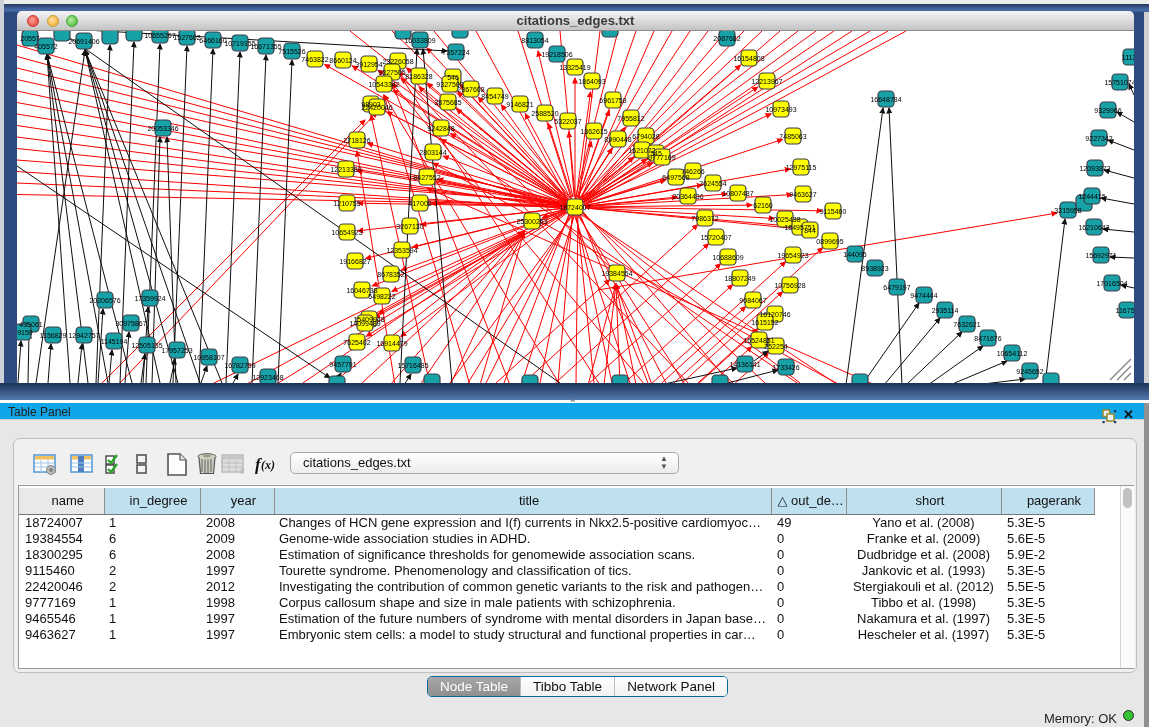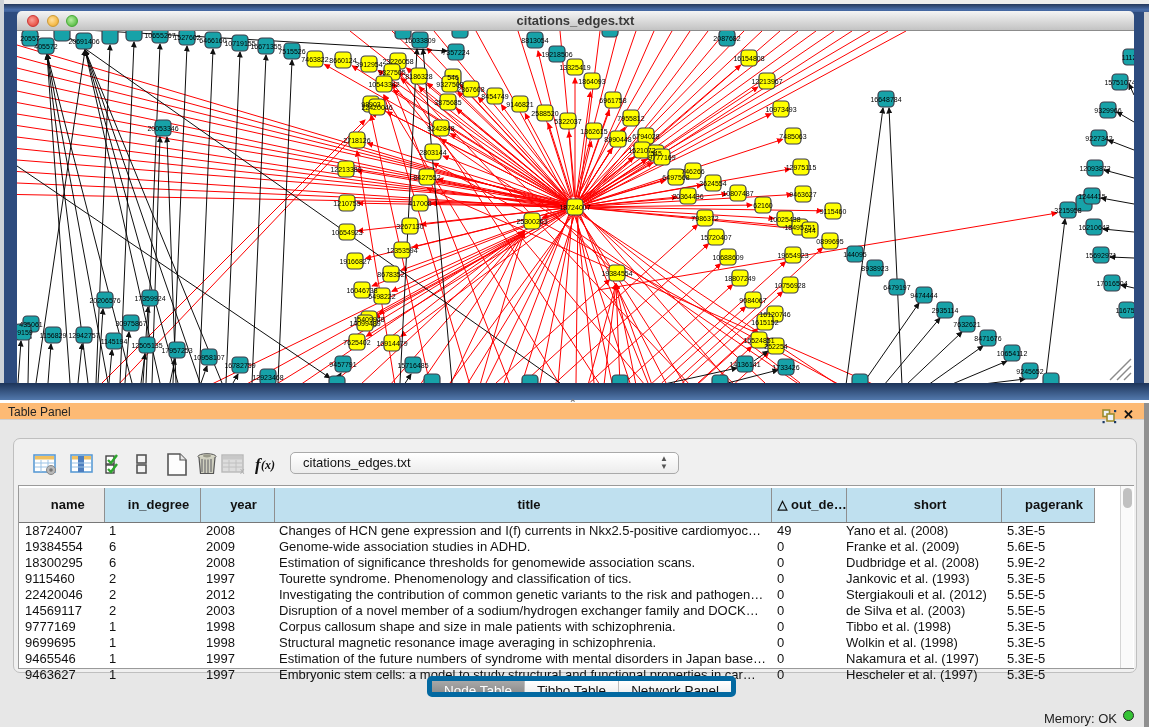--- a/index.html
+++ b/index.html
@@ -17,45 +17,45 @@
 .tl{top:4px;width:12px;height:12px;border-radius:50%}
 #tlr{left:10px;background:radial-gradient(circle at 4px 4px,#f9a098,#ec5f52 60%,#d33e30);border:.5px solid #c33}
 #tly{left:30px;background:radial-gradient(circle at 4px 4px,#ffe0a0,#f6bd4e 60%,#dd9d2f);border:.5px solid #c93}
 #tlg{left:49px;background:radial-gradient(circle at 4px 4px,#b6eda2,#6cc858 60%,#48a33a);border:.5px solid #4a3}
 #canvas{left:0;top:20px;width:1117px;height:352px;background:#fff;overflow:hidden}
 svg line.r{stroke:#fe0000;stroke-width:1}
 svg line.b{stroke:#000;stroke-width:0.95}
 svg text.nl{font-size:7px;fill:#000;text-anchor:middle;font-family:"Liberation Sans",sans-serif}
 
 #tpanel{left:0;top:403px;width:1149px;height:324px;background:#e7e7e7}
-#tphead{left:0;top:0;width:1149px;height:17px;background:#fdba74;border-bottom:1px solid #d0d0d0}
+#tphead{left:0;top:0;width:1149px;height:17px;background:#0ea5e9;border-bottom:1px solid #d0d0d0}
 #tphead .t{left:8px;top:2px;font-size:12px;color:#222}
 #fbtn{left:1102px;top:6px;width:15px;height:15px}
 #xbtn{left:1123px;top:4px;font-size:13px;font-weight:700;color:#111}
 #inner{left:13px;top:35px;width:1124px;height:235px;background:#f0f0f0;border:1px solid #bfbfbf;border-radius:7px}
 
 .ic{top:13px}
 #drop{left:276px;top:13px;width:389px;height:22px;border:1px solid #a9a9a9;border-radius:5px;
  background:linear-gradient(#ffffff,#ececec);font-size:13px;color:#111;line-height:20px;padding-left:12px}
 #drop .ar{position:absolute;right:10px;top:2px;color:#555;font-size:8px;line-height:8px;text-align:center}
 
 #tbl{left:4px;top:46px;width:1116px;height:184px;background:#fff;border:1px solid #9a9a9a;border-right:none}
 table{border-collapse:collapse;table-layout:fixed;width:1075px;font-size:13px;color:#111;margin-top:2px}
-th{height:34px;font-weight:700;border-right:1px solid #8f8f8f;border-bottom:1px solid #777;
+th{height:26px;font-weight:400;border-right:1px solid #8f8f8f;border-bottom:1px solid #777;
  background:#bfe0ef;overflow:hidden;white-space:nowrap;text-indent:13px}
 th.c5{text-align:left;text-indent:0;padding-left:6px}
 th.g{background:#e9e9e9}
 td{height:16px;overflow:hidden;white-space:nowrap;padding:0}
 .c1{width:85px}.c2{width:96px}.c3{width:74px}.c4{width:497px}.c5{width:75px}.c6{width:155px}.c7{width:93px}
 td.c1{padding-left:6px}td.c2{padding-left:5px}td.c3{padding-left:6px}td.c4{padding-left:5px}
-td.c5{padding-left:6px}td.c6{}td.c7{padding-left:6px}
+td.c5{padding-left:6px}td.c6{text-align:center}td.c7{padding-left:6px}
 #vsb{left:1106px;top:47px;width:13px;height:182px;background:#fafafa;border-left:1px solid #d5d5d5}
 #vsb .th{position:absolute;left:2px;top:2px;width:9px;height:20px;border-radius:5px;background:#c1c1c1}
 
-#tabs{left:427px;top:273px;height:21px;border:5px solid #0369a1;border-radius:5px;overflow:hidden;
+#tabs{left:427px;top:273px;height:21px;border:1px solid #0369a1;border-radius:5px;overflow:hidden;
  background:#fff;display:flex}
 .tab{font-size:13.5px;color:#111;line-height:20px;padding:0 12px;background:linear-gradient(#ffffff,#f1f1f1)}
 .tab.sel{background:linear-gradient(#a8a8a8,#8f8f8f);color:#fff}
 .tab+.tab{border-left:1px solid #bdbdbd}
 #mem{right:32px;top:308px;font-size:13px;color:#222}
 #memdot{right:15px;top:307px;width:11px;height:11px;border-radius:50%;background:#35c335;border:1px solid #2a2a2a}
 #rstrip2{right:0;top:403px;width:5px;height:324px;background:#909090}
 #botband{left:0;top:383px;width:1149px;height:17px;background:linear-gradient(#1d3459,#5278ac)}
 #botline{left:0;top:400px;width:1149px;height:3px;background:#fdfdfd}
 #chev{left:569px;top:398px;width:12px;height:8px;font-size:9px;color:#777;font-weight:700}
@@ -702,44 +702,26 @@
 <tr>
               <td class="c1">22420046</td>
               <td class="c2">2</td>
               <td class="c3">2012</td>
               <td class="c4">Investigating the contribution of common genetic variants to the risk and pathogen…</td>
               <td class="c5">0</td>
               <td class="c6">Stergiakouli et al. (2012)</td>
               <td class="c7">5.5E-5</td>
             </tr>
 <tr>
-              <td class="c1">14569117</td>
-              <td class="c2">2</td>
-              <td class="c3">2003</td>
-              <td class="c4">Disruption of a novel member of a sodium/hydrogen exchanger family and DOCK…</td>
-              <td class="c5">0</td>
-              <td class="c6">de Silva et al. (2003)</td>
-              <td class="c7">5.5E-5</td>
-            </tr>
-<tr>
               <td class="c1">9777169</td>
               <td class="c2">1</td>
               <td class="c3">1998</td>
               <td class="c4">Corpus callosum shape and size in male patients with schizophrenia.</td>
               <td class="c5">0</td>
               <td class="c6">Tibbo et al. (1998)</td>
-              <td class="c7">5.3E-5</td>
-            </tr>
-<tr>
-              <td class="c1">9699695</td>
-              <td class="c2">1</td>
-              <td class="c3">1998</td>
-              <td class="c4">Structural magnetic resonance image averaging in schizophrenia.</td>
-              <td class="c5">0</td>
-              <td class="c6">Wolkin et al. (1998)</td>
               <td class="c7">5.3E-5</td>
             </tr>
 <tr>
               <td class="c1">9465546</td>
               <td class="c2">1</td>
               <td class="c3">1997</td>
               <td class="c4">Estimation of the future numbers of syndrome with mental disorders in Japan base…</td>
               <td class="c5">0</td>
               <td class="c6">Nakamura et al. (1997)</td>
               <td class="c7">5.3E-5</td>

